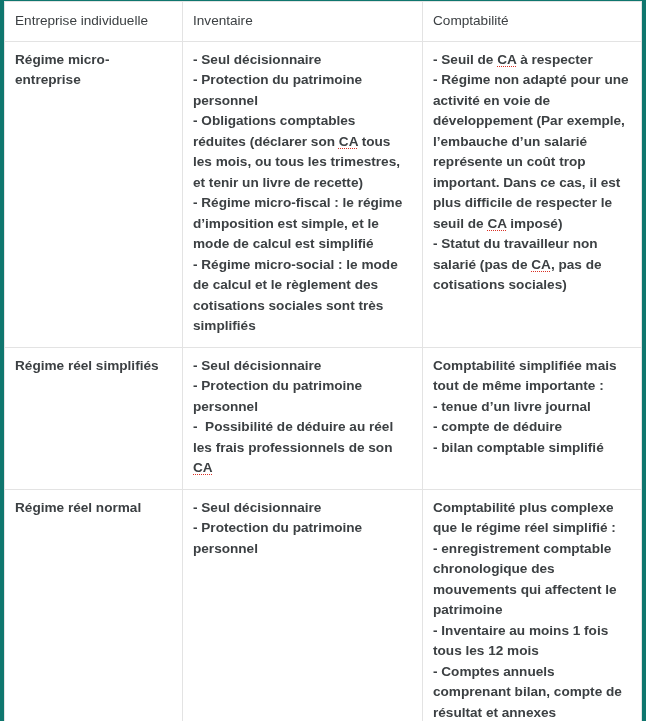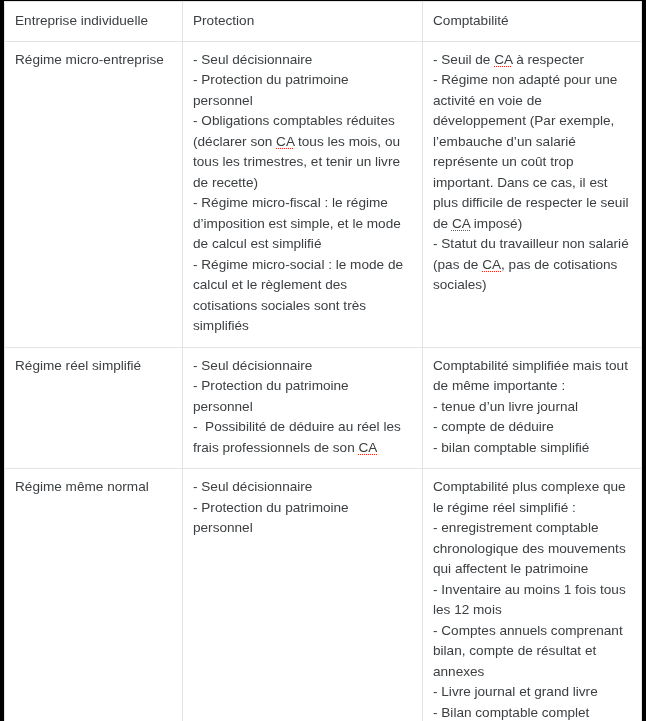--- a/index.html
+++ b/index.html
@@ -11,21 +11,21 @@
     width: 646px;
     height: 721px;
     overflow: hidden;
     font-family: "Liberation Sans", sans-serif;
     color: #3c4043;
   }
   .doc {
     position: relative;
     width: 646px;
     height: 721px;
-    background: #000000;
+    background: #0f766e;
   }
   table.comparison {
     position: absolute;
     left: 4px;
     top: 1px;
     width: 637px;
     border-collapse: collapse;
     table-layout: fixed;
     background: #ffffff;
   }
@@ -47,20 +47,21 @@
   table.comparison thead th {
     padding-top: 9px;
     padding-bottom: 9px;
   }
   td.regime-cell {
     padding-top: 9px;
   }
   .cell-text {
     white-space: pre-wrap;
     word-wrap: break-word;
+    font-weight: bold;
   }
   
   .sp {
     text-decoration: underline;
     text-decoration-style: dotted;
     text-decoration-color: #d93025;
     text-decoration-thickness: 1px;
     text-underline-offset: 2px;
   }
 </style>
@@ -70,48 +71,48 @@
 <div class="doc">
   <table class="comparison">
     <colgroup>
       <col class="c1">
       <col class="c2">
       <col class="c3">
     </colgroup>
     <thead>
       <tr>
         <th>Entreprise individuelle</th>
-        <th>Protection</th>
+        <th>Inventaire</th>
         <th>Comptabilité</th>
       </tr>
     </thead>
     <tbody>
       <tr>
         <td class="regime-cell"><span class="cell-text">Régime micro-entreprise</span></td>
         <td><span class="cell-text">- Seul décisionnaire
 - Protection du patrimoine personnel
 - Obligations comptables réduites (déclarer son <span class="sp">CA</span> tous les mois, ou tous les trimestres, et tenir un livre de recette)
 - Régime micro-fiscal : le régime d’imposition est simple, et le mode de calcul est simplifié
 - Régime micro-social : le mode de calcul et le règlement des cotisations sociales sont très simplifiés</span></td>
         <td><span class="cell-text">- Seuil de <span class="sp">CA</span> à respecter
 - Régime non adapté pour une activité en voie de développement (Par exemple, l’embauche d’un salarié représente un coût trop important. Dans ce cas, il est plus difficile de respecter le seuil de <span class="sp">CA</span> imposé)
 - Statut du travailleur non salarié (pas de <span class="sp">CA</span>, pas de cotisations sociales)</span></td>
       </tr>
       <tr>
-        <td class="regime-cell"><span class="cell-text">Régime réel simplifié</span></td>
+        <td class="regime-cell"><span class="cell-text">Régime réel simplifiés</span></td>
         <td><span class="cell-text">- Seul décisionnaire
 - Protection du patrimoine personnel
 -  Possibilité de déduire au réel les frais professionnels de son <span class="sp">CA</span></span></td>
         <td><span class="cell-text">Comptabilité simplifiée mais tout de même importante :
 - tenue d’un livre journal
 - compte de déduire
 - bilan comptable simplifié</span></td>
       </tr>
       <tr>
-        <td class="regime-cell"><span class="cell-text">Régime même normal</span></td>
+        <td class="regime-cell"><span class="cell-text">Régime réel normal</span></td>
         <td><span class="cell-text">- Seul décisionnaire
 - Protection du patrimoine personnel</span></td>
         <td><span class="cell-text">Comptabilité plus complexe que le régime réel simplifié :
 - enregistrement comptable chronologique des mouvements qui affectent le patrimoine
 - Inventaire au moins 1 fois tous les 12 mois
 - Comptes annuels comprenant bilan, compte de résultat et annexes
 - Livre journal et grand livre
 - Bilan comptable complet</span></td>
       </tr>
     </tbody>

